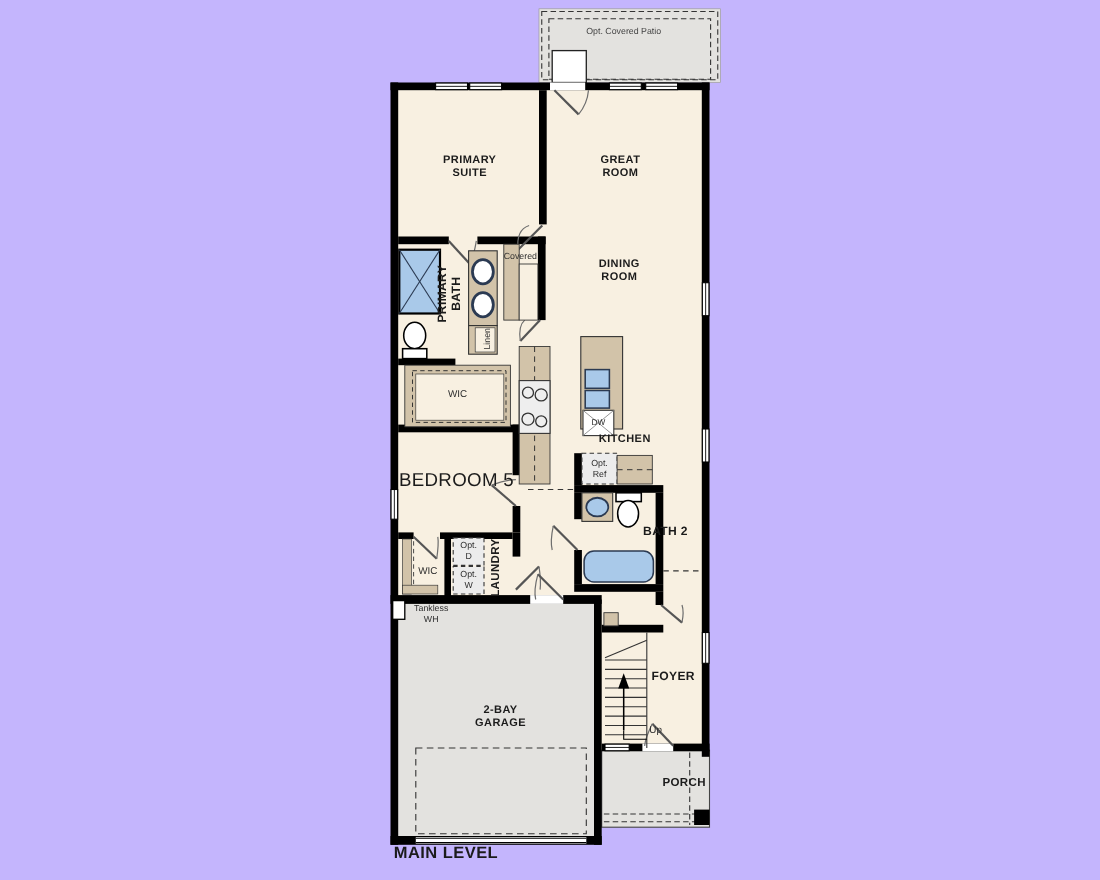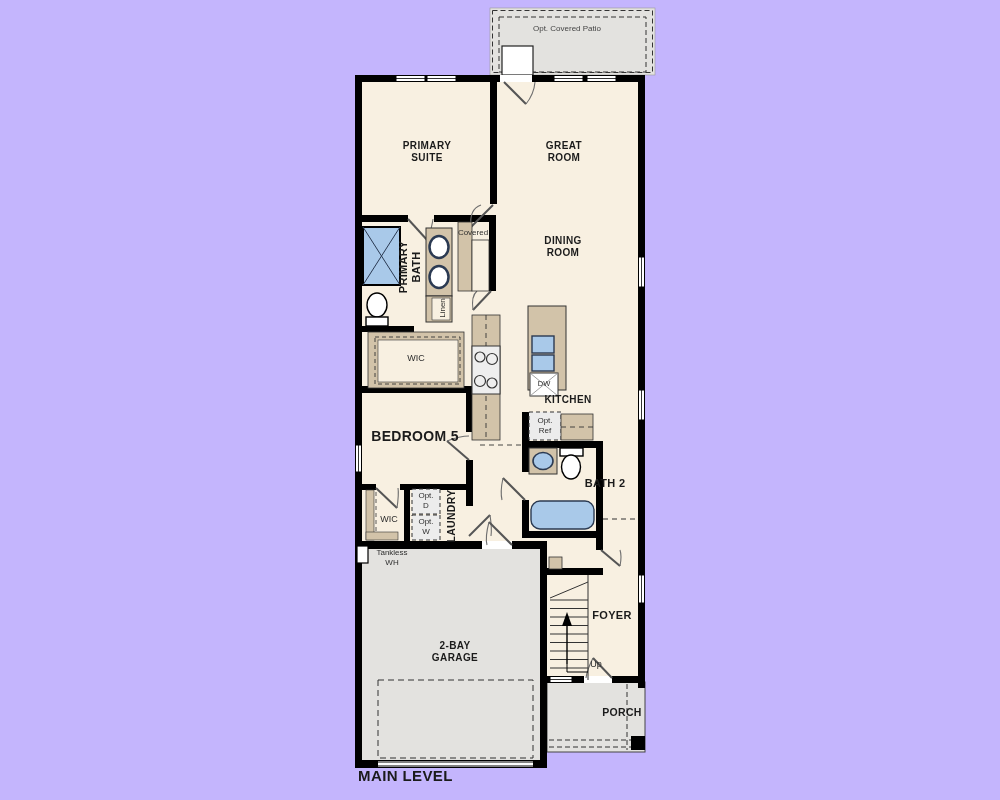--- a/index.html
+++ b/index.html
@@ -2,21 +2,21 @@
 <html><head>
 <meta charset="utf-8">
 <style>
   html,body{margin:0;padding:0;background:#ffffff;}
   #canvas{position:relative;width:1000px;height:800px;background:#c4b5fd;overflow:hidden;
           font-family:"Liberation Sans",sans-serif;}
   svg{position:absolute;left:0;top:0;}
   .lbl{position:absolute;transform:translate(-50%,-50%);text-align:center;white-space:pre-line;
        color:#1b1b1b;line-height:1.22;font-family:"Liberation Sans",sans-serif;}
   .b14{font-weight:bold;font-size:10px;letter-spacing:.4px;}
-  .b12{font-weight:bold;font-size:14px;letter-spacing:.3px;}
+  .b12{font-weight:normal;font-size:17px;letter-spacing:.3px;}
   .b11{font-weight:bold;font-size:11px;letter-spacing:.3px;}
   .b10{font-weight:bold;font-size:10.5px;letter-spacing:.3px;}
   .b15{font-weight:bold;font-size:15px;letter-spacing:.4px;}
   .s9{font-size:9px;color:#2e2e2e;}
   .s8{font-size:8px;color:#2e2e2e;}
   .rot{transform:translate(-50%,-50%) rotate(-90deg);}
 </style>
 </head>
 <body>
 

